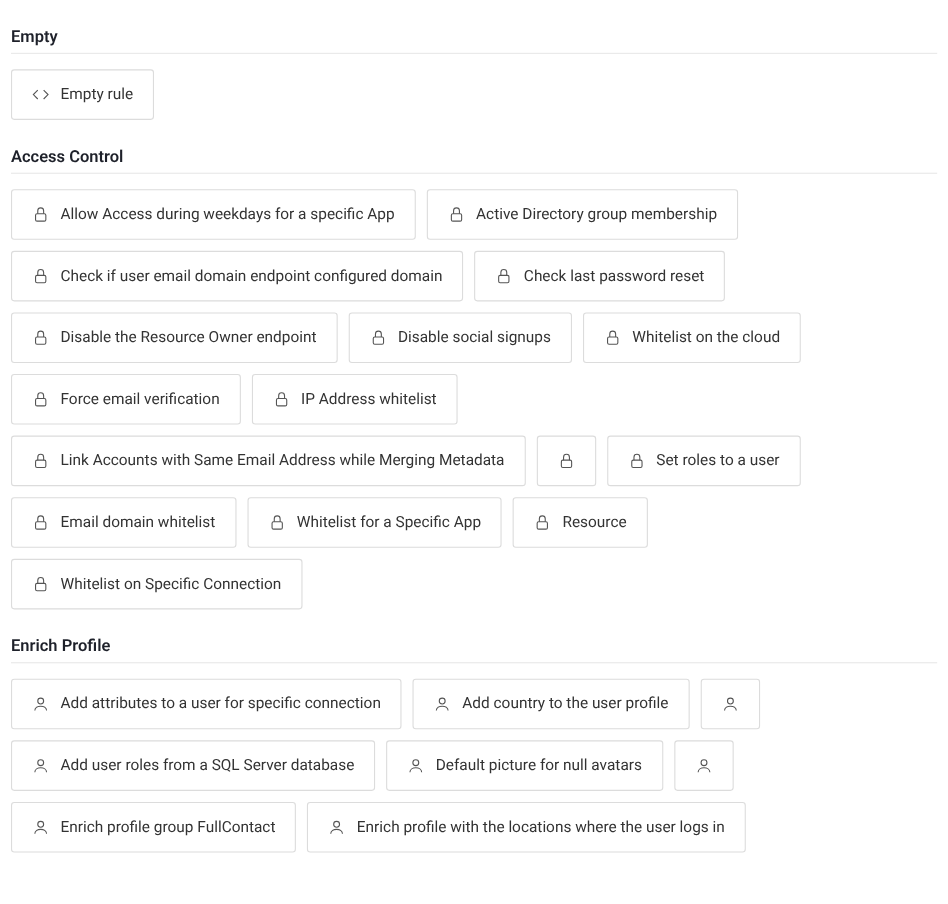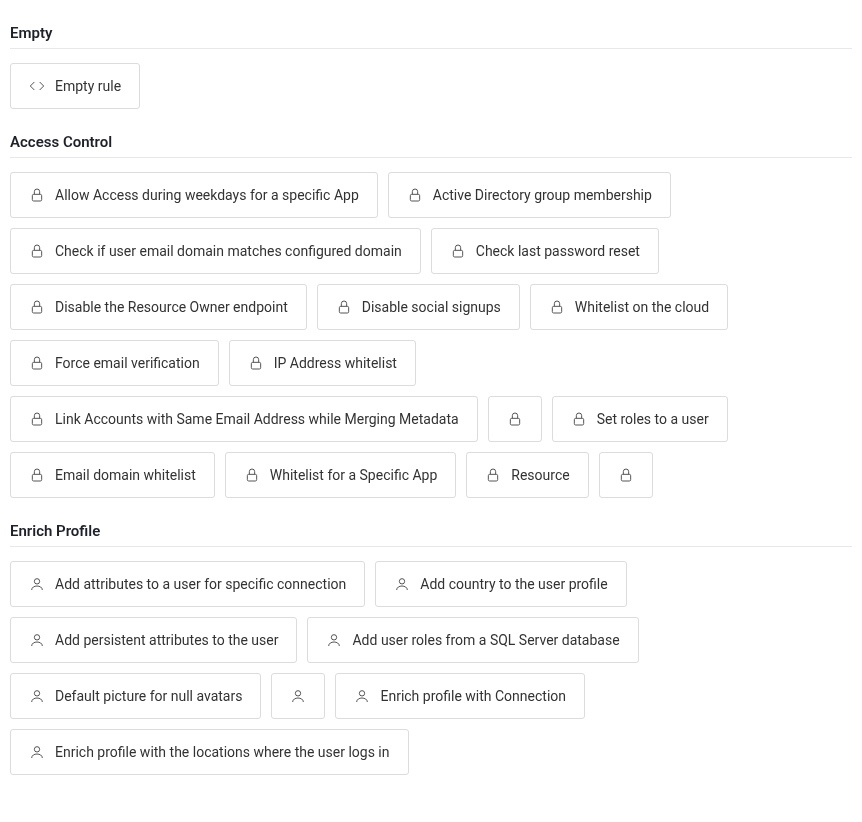--- a/index.html
+++ b/index.html
@@ -88,21 +88,21 @@
       </span>
     <span>Active Directory group membership</span>
   </div>
   <div class="card">
     <span class="icon">
         <svg viewBox="0 0 24 24">
           <rect x="5" y="11" width="14" height="10" rx="2"></rect>
           <path d="M8 11V7a4 4 0 0 1 8 0v4"></path>
         </svg>
       </span>
-    <span>Check if user email domain matches configured domain</span>
+    <span>Check if user email domain endpoint configured domain</span>
   </div>
   <div class="card">
     <span class="icon">
         <svg viewBox="0 0 24 24">
           <rect x="5" y="11" width="14" height="10" rx="2"></rect>
           <path d="M8 11V7a4 4 0 0 1 8 0v4"></path>
         </svg>
       </span>
     <span>Check last password reset</span>
   </div>
@@ -204,20 +204,21 @@
       </span>
     <span>Resource</span>
   </div>
   <div class="card">
     <span class="icon">
         <svg viewBox="0 0 24 24">
           <rect x="5" y="11" width="14" height="10" rx="2"></rect>
           <path d="M8 11V7a4 4 0 0 1 8 0v4"></path>
         </svg>
       </span>
+    <span>Whitelist on Specific Connection</span>
   </div>
 </div>
 
 <div class="section-header">Enrich Profile</div>
 <hr class="section-divider">
 <div class="card-row">
   <div class="card">
     <span class="icon">
         <svg viewBox="0 0 24 24">
           <circle cx="12" cy="8" r="4"></circle>
@@ -235,21 +236,20 @@
       </span>
     <span>Add country to the user profile</span>
   </div>
   <div class="card">
     <span class="icon">
         <svg viewBox="0 0 24 24">
           <circle cx="12" cy="8" r="4"></circle>
           <path d="M4 21c0-4 4-6 8-6s8 2 8 6"></path>
         </svg>
       </span>
-    <span>Add persistent attributes to the user</span>
   </div>
   <div class="card">
     <span class="icon">
         <svg viewBox="0 0 24 24">
           <circle cx="12" cy="8" r="4"></circle>
           <path d="M4 21c0-4 4-6 8-6s8 2 8 6"></path>
         </svg>
       </span>
     <span>Add user roles from a SQL Server database</span>
   </div>
@@ -270,21 +270,21 @@
         </svg>
       </span>
   </div>
   <div class="card">
     <span class="icon">
         <svg viewBox="0 0 24 24">
           <circle cx="12" cy="8" r="4"></circle>
           <path d="M4 21c0-4 4-6 8-6s8 2 8 6"></path>
         </svg>
       </span>
-    <span>Enrich profile with Connection</span>
+    <span>Enrich profile group FullContact</span>
   </div>
   <div class="card">
     <span class="icon">
         <svg viewBox="0 0 24 24">
           <circle cx="12" cy="8" r="4"></circle>
           <path d="M4 21c0-4 4-6 8-6s8 2 8 6"></path>
         </svg>
       </span>
     <span>Enrich profile with the locations where the user logs in</span>
   </div>

